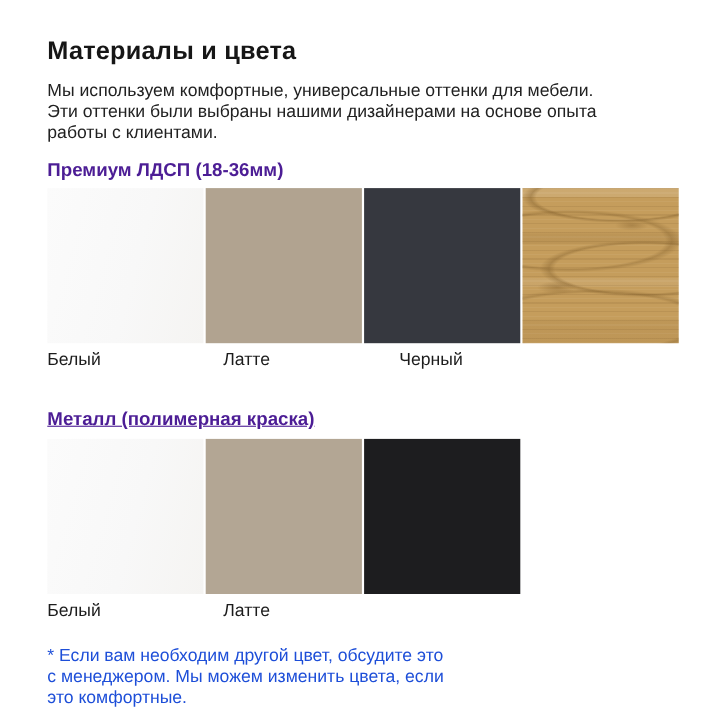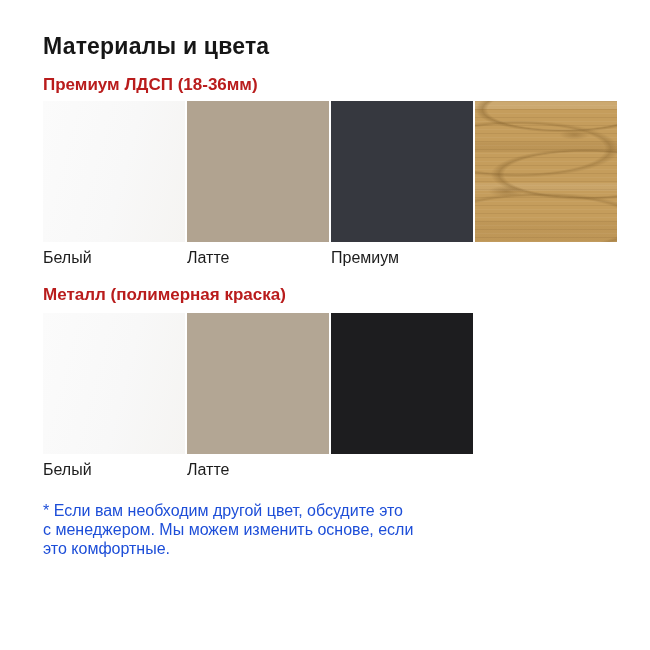--- a/index.html
+++ b/index.html
@@ -18,25 +18,25 @@
   .intro {
     margin-top:13px;
     font-size:16px;
     line-height:19px;
     color:#212121;
   }
 
   .section-heading {
     font-size:17px;
     font-weight:bold;
-    color:#b91c1c;
+    color:#4c1d95;
     line-height:20px;
   }
   .sec1 .section-heading { margin-top:15px; }
-  .sec2 .section-heading { margin-top:18px; }
+  .sec2 .section-heading { margin-top:34px;text-decoration:underline; }
 
   .swatch-row { display:flex; gap:2px; margin-top:6px; }
   .sec2 .swatch-row { margin-top:8px; }
   .swatch { width:142px; height:141px; flex:0 0 auto; }
 
   .swatch.plain-white {
     background:linear-gradient(105deg, #fbfbfb 0%, #f8f8f8 55%, #f5f4f2 100%);
   }
 
   .swatch.wood {
@@ -62,65 +62,70 @@
         rgba(0,0,0,0) 64% 84%,
         rgba(110,75,30,0.08) 86% 100%),
       
       repeating-linear-gradient(to bottom,
         rgba(105,72,30,0.12) 0 1px,
         rgba(0,0,0,0) 1px 4px,
         rgba(255,255,255,0.05) 4px 5px,
         rgba(0,0,0,0) 5px 8px);
   }
 
-  .label-row { display:flex; gap:2px; margin-top:7px; }
+  .label-row { display:flex; gap:18px; margin-top:7px; }
   .swatch-label { width:142px; flex:0 0 auto; font-size:16px; line-height:18px; color:#1c1c1c; }
 
   .footnote {
     margin-top:22px;
     font-size:16px;
     line-height:19px;
     color:#1d4ed8;
   }
 </style>
 </head>
 <body>
 
 <div class="page">
 
   <h1 class="page-title">Материалы и цвета</h1>
 
+  <div class="intro">
+    <div>Мы используем комфортные, универсальные оттенки для мебели.</div>
+    <div>Эти оттенки были выбраны нашими дизайнерами на основе опыта</div>
+    <div>работы с клиентами.</div>
+  </div>
 
   <section class="sec1">
     <h2 class="section-heading">Премиум ЛДСП (18-36мм)</h2>
     <div class="swatch-row">
       <div class="swatch plain-white"></div>
       <div class="swatch" style="background-color: rgb(177, 163, 144);"></div>
       <div class="swatch" style="background-color: rgb(54, 56, 63);"></div>
       <div class="swatch wood"></div>
     </div>
     <div class="label-row">
       <div class="swatch-label">Белый</div>
       <div class="swatch-label">Латте</div>
-      <div class="swatch-label">Премиум</div>
+      <div class="swatch-label">Черный</div>
     </div>
   </section>
 
   <section class="sec2">
     <h2 class="section-heading">Металл (полимерная краска)</h2>
     <div class="swatch-row">
       <div class="swatch plain-white"></div>
       <div class="swatch" style="background-color: rgb(179, 166, 148);"></div>
       <div class="swatch" style="background-color: rgb(29, 29, 31);"></div>
     </div>
     <div class="label-row">
       <div class="swatch-label">Белый</div>
       <div class="swatch-label">Латте</div>
     </div>
   </section>
 
   <div class="footnote">
     <div>* Если вам необходим другой цвет, обсудите это</div>
-    <div>с менеджером. Мы можем изменить основе, если</div>
+    <div>с менеджером. Мы можем изменить цвета, если</div>
     <div>это комфортные.</div>
   </div>
 
 </div>
 
 </body></html>

